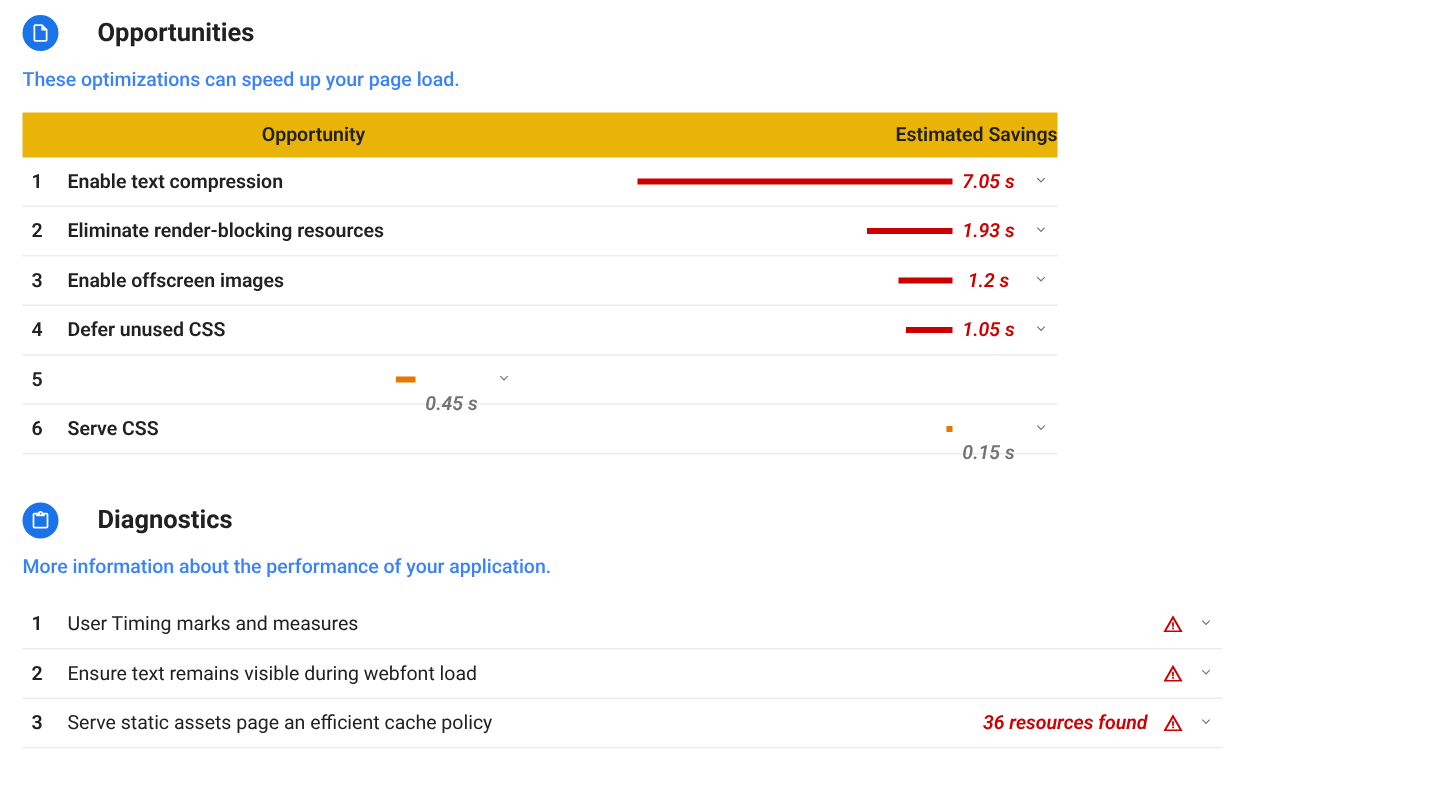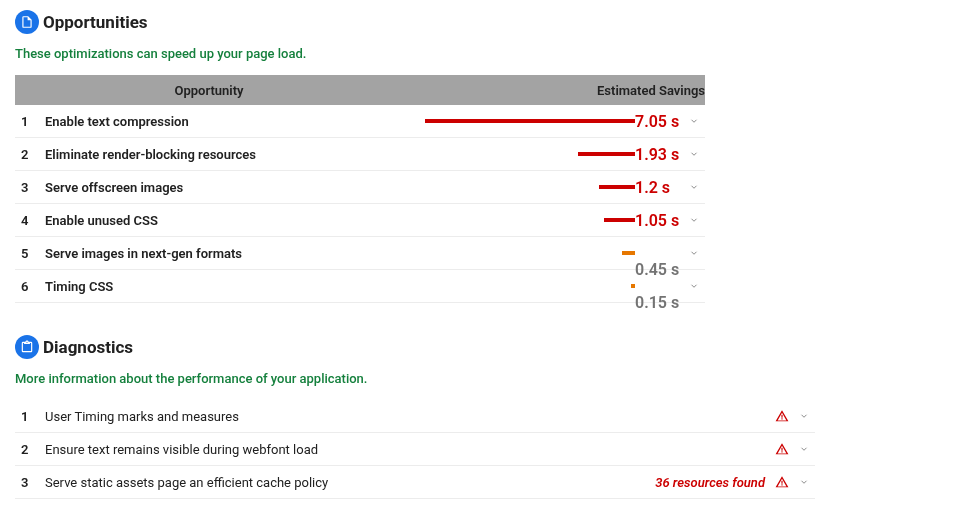--- a/index.html
+++ b/index.html
@@ -7,38 +7,38 @@
     font-family: -apple-system, BlinkMacSystemFont, "Segoe UI", Roboto, Arial, sans-serif;
     background: #fff;
     color: #212121;
     width: 954px;
     font-size: 13px;
   }
   .section { padding: 10px 15px 0 15px; }
   .section-header {
     display: flex;
     align-items: center;
-    gap: 4px;
+    gap: 26px;
     margin-bottom: 12px;
   }
   .section-icon {
     width: 24px; height: 24px;
     background: #1a73e8;
     border-radius: 50%;
     display: flex; align-items: center; justify-content: center;
     color: #fff;
   }
   .section-icon svg { width: 14px; height: 14px; fill: #fff; }
   .section-title { font-size: 17px; font-weight: 700; color: #212121; }
-  .section-desc { color: #15803d; font-size: 13px; margin: 6px 0 14px 0; font-weight: 500; }
+  .section-desc { color: #3b82f6; font-size: 13px; margin: 6px 0 14px 0; font-weight: 500; }
 
   .opp-wrap { width: 690px; }
   .opp-table-head {
     display: flex;
-    background: #a3a3a3;
+    background: #eab308;
     font-weight: 600;
     color: #212121;
     height: 30px;
     align-items: center;
     font-size: 13px;
   }
   .opp-head-name { flex: 0 0 388px; text-align: center; }
   .opp-head-savings { flex: 1; text-align: right; }
 
   .opp-row {
@@ -47,21 +47,21 @@
     height: 33px;
     border-bottom: 1px solid #ececec;
     cursor: pointer;
   }
   .opp-num { flex: 0 0 30px; text-align: left; font-weight: 600; padding-left: 6px; }
   .opp-name { flex: 0 0 358px; font-weight: 600; color: #212121; }
   .opp-bar-cell { flex: 0 0 232px; display: flex; align-items: center; justify-content: flex-end; }
   .opp-bar { height: 4px; }
   .opp-bar.red { background: #cc0000; }
   .opp-bar.orange { background: #e67700; }
-  .opp-val { flex: 0 0 48px; text-align: left; font-weight: 600; font-size: 16px; }
+  .opp-val { flex: 0 0 48px; text-align: center; font-weight: 600; font-size: 13px; font-style: italic; }
   .opp-val.red { color: #cc0000; }
   .opp-val.orange { color: #737373; margin-top: 32px; }
   .opp-chevron { flex: 0 0 22px; text-align: center; color: #757575; }
   .opp-chevron svg { width: 10px; height: 10px; stroke: #757575; stroke-width: 2; fill: none; }
 
   .diag-section { margin-top: 22px; }
   .diag-wrap { width: 800px; }
   .diag-row {
     display: flex;
     align-items: center;
@@ -114,54 +114,53 @@
           <div class="opp-bar-cell">
             <div class="opp-bar red" style="width: 57px;"></div>
           </div>
           <div class="opp-val red">1.93 s</div>
           <div class="opp-chevron"><svg viewBox="0 0 24 24">
               <polyline points="6 9 12 15 18 9"></polyline>
             </svg></div>
         </div>
         <div class="opp-row">
           <div class="opp-num">3</div>
-          <div class="opp-name">Serve offscreen images</div>
+          <div class="opp-name">Enable offscreen images</div>
           <div class="opp-bar-cell">
             <div class="opp-bar red" style="width: 36px;"></div>
           </div>
           <div class="opp-val red">1.2 s</div>
           <div class="opp-chevron"><svg viewBox="0 0 24 24">
               <polyline points="6 9 12 15 18 9"></polyline>
             </svg></div>
         </div>
         <div class="opp-row">
           <div class="opp-num">4</div>
-          <div class="opp-name">Enable unused CSS</div>
+          <div class="opp-name">Defer unused CSS</div>
           <div class="opp-bar-cell">
             <div class="opp-bar red" style="width: 31px;"></div>
           </div>
           <div class="opp-val red">1.05 s</div>
           <div class="opp-chevron"><svg viewBox="0 0 24 24">
               <polyline points="6 9 12 15 18 9"></polyline>
             </svg></div>
         </div>
         <div class="opp-row">
           <div class="opp-num">5</div>
-          <div class="opp-name">Serve images in next-gen formats</div>
           <div class="opp-bar-cell">
             <div class="opp-bar orange" style="width: 13px;"></div>
           </div>
           <div class="opp-val orange">0.45 s</div>
           <div class="opp-chevron"><svg viewBox="0 0 24 24">
               <polyline points="6 9 12 15 18 9"></polyline>
             </svg></div>
         </div>
         <div class="opp-row">
           <div class="opp-num">6</div>
-          <div class="opp-name">Timing CSS</div>
+          <div class="opp-name">Serve CSS</div>
           <div class="opp-bar-cell">
             <div class="opp-bar orange" style="width: 4px;"></div>
           </div>
           <div class="opp-val orange">0.15 s</div>
           <div class="opp-chevron"><svg viewBox="0 0 24 24">
               <polyline points="6 9 12 15 18 9"></polyline>
             </svg></div>
         </div>
       </div>
   </div>

